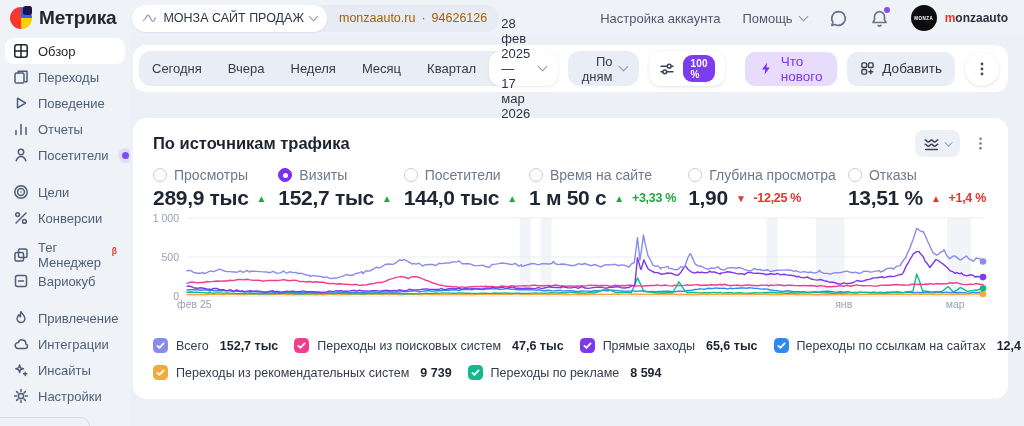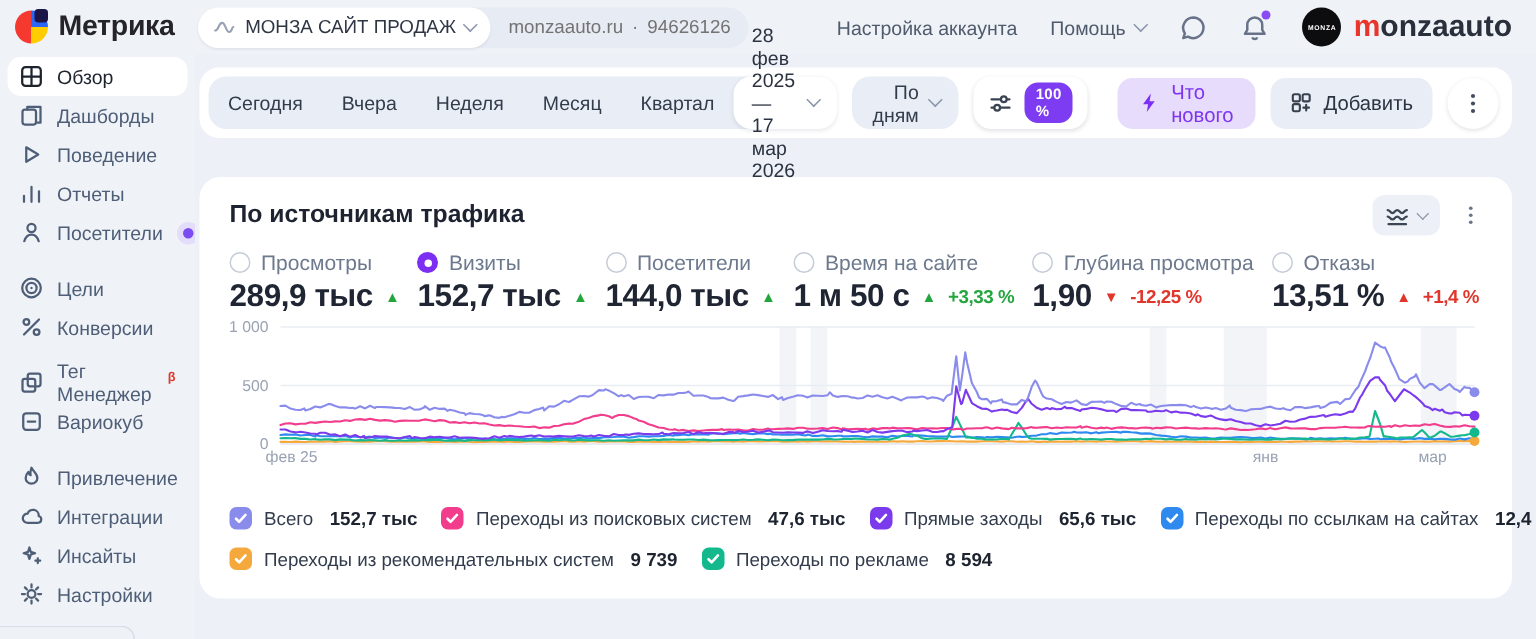--- a/index.html
+++ b/index.html
@@ -9,30 +9,30 @@
 
   
   .hdr { position:absolute; top:0; left:0; right:0; height:36px; display:flex; align-items:center; padding:0 16px 0 10px; }
   .logo { display:flex; align-items:center; gap:7px; margin-right:16px; cursor:pointer; }
   .logo-mark { width:22px; height:22px; border-radius:50%; position:relative;
      background:conic-gradient(from 180deg,#f5392f 0 50%,#2b66f6 50% 75%,#ffcc00 75% 100%); }
   .logo-mark:after { content:""; position:absolute; top:-1px; right:0px; width:9px; height:9px; border-radius:2.5px; background:#1c1548; }
   .logo-text { font-size:19px; font-weight:700; color:#26242b; letter-spacing:-0.2px; }
   .counter-pill { display:flex; align-items:center; background:#e7ebf3; border-radius:14px; height:27px; font-size:12.5px; cursor:pointer; }
   .counter-main { display:flex; align-items:center; gap:6px; background:#fff; border-radius:14px; height:27px; padding:0 10px; color:#2e3644; font-weight:500; box-shadow:0 1px 2px rgba(30,40,70,.08); }
-  .counter-meta { display:flex; align-items:center; gap:6px; padding:0 12px; color:#737373; }
+  .counter-meta { display:flex; align-items:center; gap:6px; padding:0 12px; color:#a16207; }
   .hdr-right { margin-left:auto; display:flex; align-items:center; gap:22px; font-size:13px; color:#4f5a6c; }
   .hdr-link { cursor:pointer; }
   .help { display:flex; align-items:center; gap:7px; cursor:pointer; }
   .icon-btn { cursor:pointer; color:#68738a; display:flex; }
   .bell-wrap { position:relative; }
   .bell-wrap:after { content:""; position:absolute; top:-2px; right:-1px; width:6px; height:6px; border-radius:50%; background:#8a4bf5; }
   .user { display:flex; align-items:center; gap:8px; cursor:pointer; }
   .avatar { width:26px; height:26px; border-radius:50%; background:#0d0d0f; color:#fff; font-size:4.5px; font-weight:700; letter-spacing:.5px; display:flex; align-items:center; justify-content:center; }
-  .username { font-size:20px; font-weight:700; color:#2a303b; }
+  .username { font-size:12px; font-weight:700; color:#2a303b; }
   .username .u1 { color:#e8362c; }
   .chev { width:7px; height:7px; border-right:1.6px solid #8b96aa; border-bottom:1.6px solid #8b96aa; transform:rotate(45deg); margin-top:-4px; flex:none; }
 
   
   .sidebar { position:absolute; top:36px; left:0; width:130px; bottom:0; padding-top:2px; }
   .side-group { margin-top:11px; }
   .side-group:first-child { margin-top:0; }
   .side-item { height:26px; margin:0 5px; padding:0 8px 0 8px; border-radius:9px; display:flex; align-items:center; gap:9px; font-size:13px; color:#4e5e77; cursor:pointer; }
   .side-item.active { background:#fff; color:#1e242e; font-weight:500; }
   .side-item .si { width:16px; height:16px; flex:none; display:flex; }
@@ -142,21 +142,21 @@
         </span>
         <span>Обзор</span>
       </div>
       <div class="side-item">
         <span class="si">
           <svg width="16" height="16" viewBox="0 0 16 16" fill="none" stroke="currentColor" stroke-width="1.5" stroke-linecap="round" stroke-linejoin="round">
             <rect x="2" y="4" width="9" height="10" rx="1.6"></rect>
             <path d="M5.2 4V2.2h8.8v10.6h-2"></path>
           </svg>
         </span>
-        <span>Дашборды</span>
+        <span>Переходы</span>
       </div>
       <div class="side-item">
         <span class="si">
           <svg width="16" height="16" viewBox="0 0 16 16" fill="none" stroke="currentColor" stroke-width="1.5" stroke-linecap="round" stroke-linejoin="round">
             <path d="M4.5 3.2l8 4.8-8 4.8z"></path>
           </svg>
         </span>
         <span>Поведение</span>
       </div>
       <div class="side-item">

